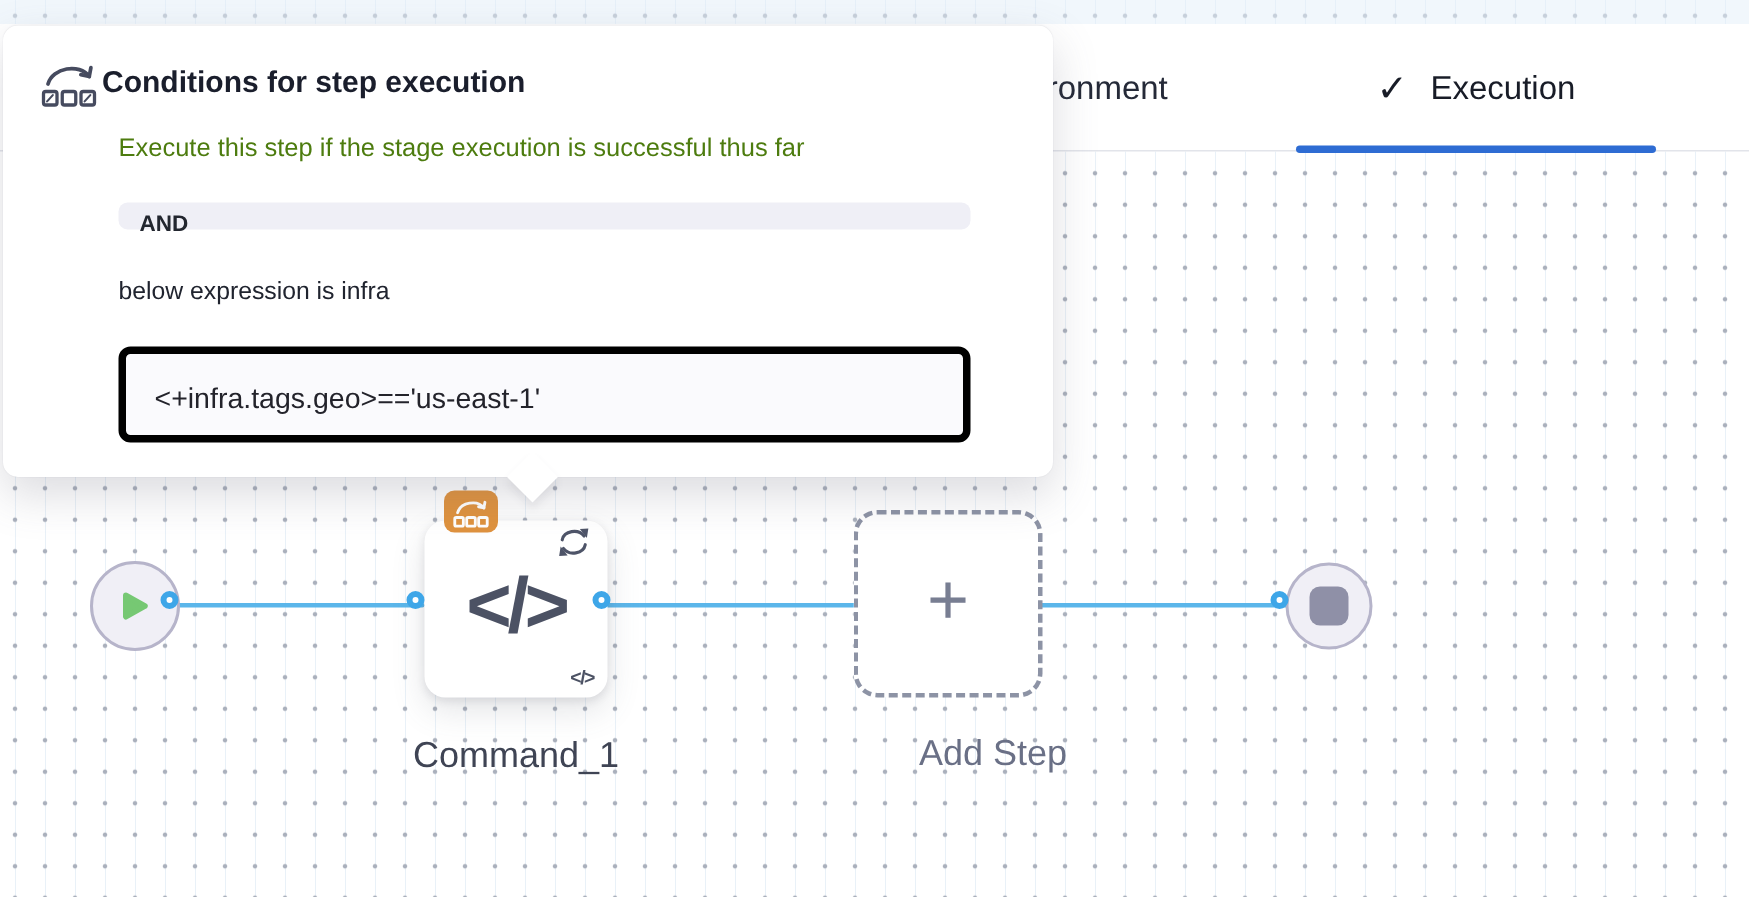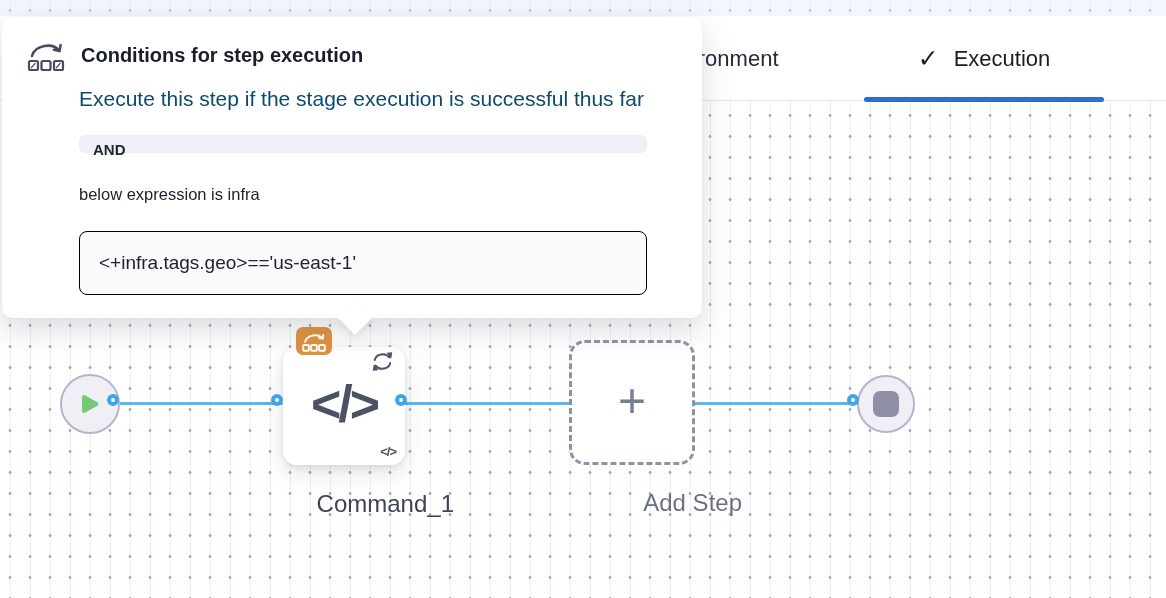--- a/index.html
+++ b/index.html
@@ -87,51 +87,51 @@
 
   
   .add-box {
     position:absolute; left:569px; top:340px; width:126px; height:125px;
     background:#ffffff; border:3px dashed #8d93a5; border-radius:16px;
     display:flex; align-items:center; justify-content:center; z-index:4; cursor:pointer;
   }
   .plus { font-size:48px; color:#787e92; line-height:1; margin-top:-4px; }
 
   
-  .node-label { position:absolute; width:220px; text-align:right; font-size:24px; z-index:4; }
+  .node-label { position:absolute; width:220px; text-align:center; font-size:24px; z-index:4; }
   .label-cmd { left:234px; top:490px; color:#3f4454; }
-  .label-add { left:522px; top:489px; color:#6a7086; }
+  .label-add { left:552px; top:489px; color:#6a7086; }
 
   
   .popover {
     position:absolute; left:2px; top:17px; width:700px; height:301px;
     background:#ffffff; border-radius:10px; z-index:10;
     box-shadow:0 0 1px rgba(40,41,61,0.10), 0 12px 30px rgba(96,97,112,0.22);
   }
   .pop-tail {
     position:absolute; left:341px; top:289px; width:24px; height:24px;
     background:#ffffff; transform:rotate(45deg); z-index:-1;
     box-shadow:3px 3px 6px rgba(96,97,112,0.12);
   }
-  .pop-head { position:absolute; left:24px; top:22px; display:flex; align-items:center; gap:15px; }
+  .pop-head { position:absolute; left:24px; top:22px; display:flex; align-items:center; gap:2px; }
   .pop-head h3 { font-size:20px; font-weight:700; color:#1a1e2c; }
   .pop-desc {
-    position:absolute; left:77px; top:70px; font-size:21px; color:#0c4a6e; line-height:24px;
+    position:absolute; left:77px; top:70px; font-size:17px; color:#4d7c0f; line-height:24px;
   }
   .and-bar {
     position:absolute; left:77px; right:55px; top:118px; height:18px;
     background:#efeff6; border-radius:6px;
     font-size:15px; font-weight:700; color:#22262f; line-height:30px; padding-left:14px;
   }
   .expr-label {
     position:absolute; left:77px; top:165px; font-size:16.5px; color:#20242f; line-height:24px;
   }
   .expr-box {
     position:absolute; left:77px; right:55px; top:214px; height:64px;
-    background:#fafafd; border:1px solid #000000; border-radius:8px;
+    background:#fafafd; border:5px solid #000000; border-radius:8px;
     font-size:19px; color:#23232b; line-height:62px; padding-left:19px;
   }
 </style>
 </head>
 <body>
 
 <div class="canvas">
   <div class="top-strip"></div>
 
   <header class="tab-header">

